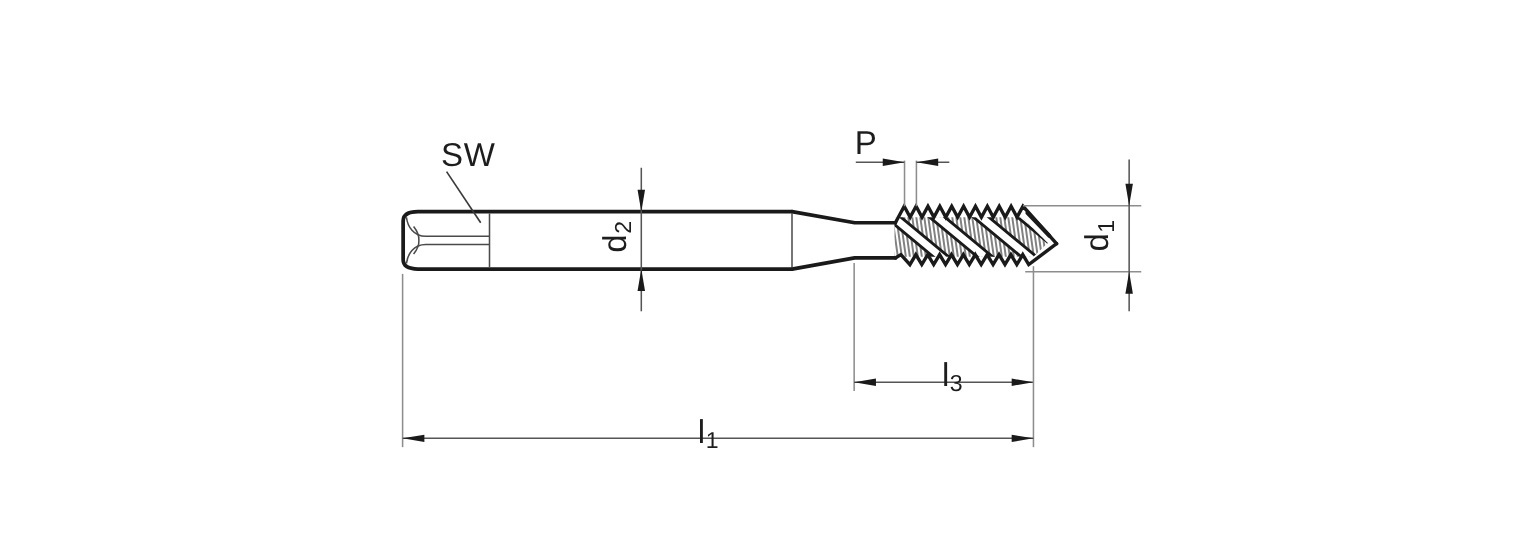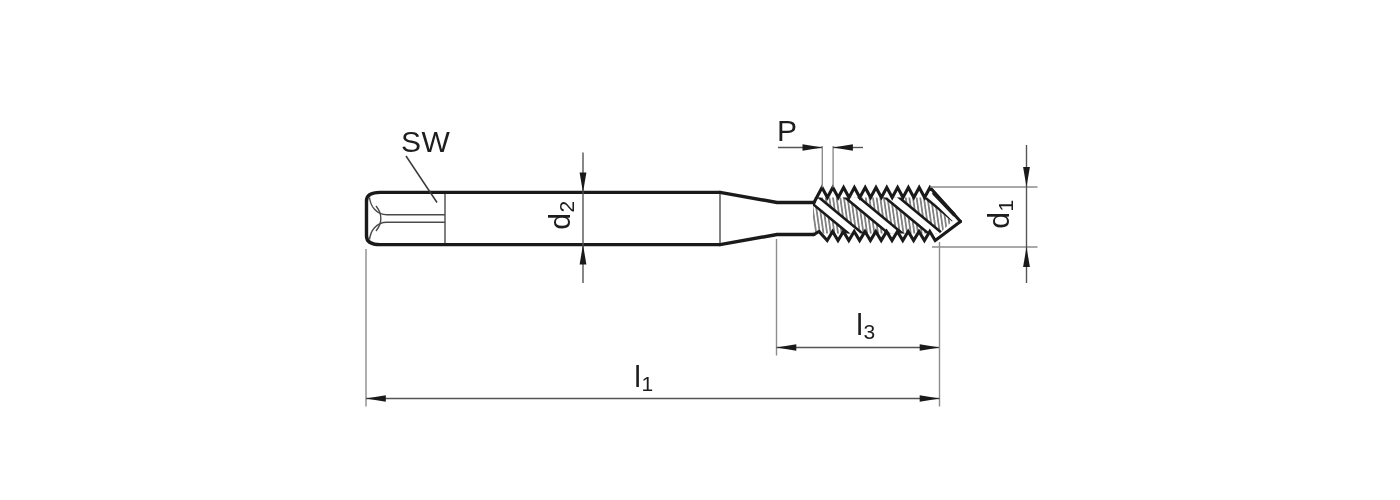--- a/index.html
+++ b/index.html
@@ -18,21 +18,21 @@
     font-size:30px;
     line-height:1;
     white-space:nowrap;
     letter-spacing:0.5px;
   }
   .lbl sub{
     font-size:21px;
     line-height:1;
     vertical-align:-0.22em;
   }
-  .ctr{transform:translate(-50%,-50%);}
+  .ctr{transform:translate(-50%,-50%);margin-top:17px;}
   .rot{transform:translate(-50%,-50%) rotate(-90deg);}
 </style>
 </head>
 <body>
 
 <div class="canvas">
 
   <svg width="1400" height="500" viewBox="0 0 1400 500">
     <defs>
       <pattern id="hatch" width="3.6" height="10" patternUnits="userSpaceOnUse" patternTransform="rotate(-8)">

